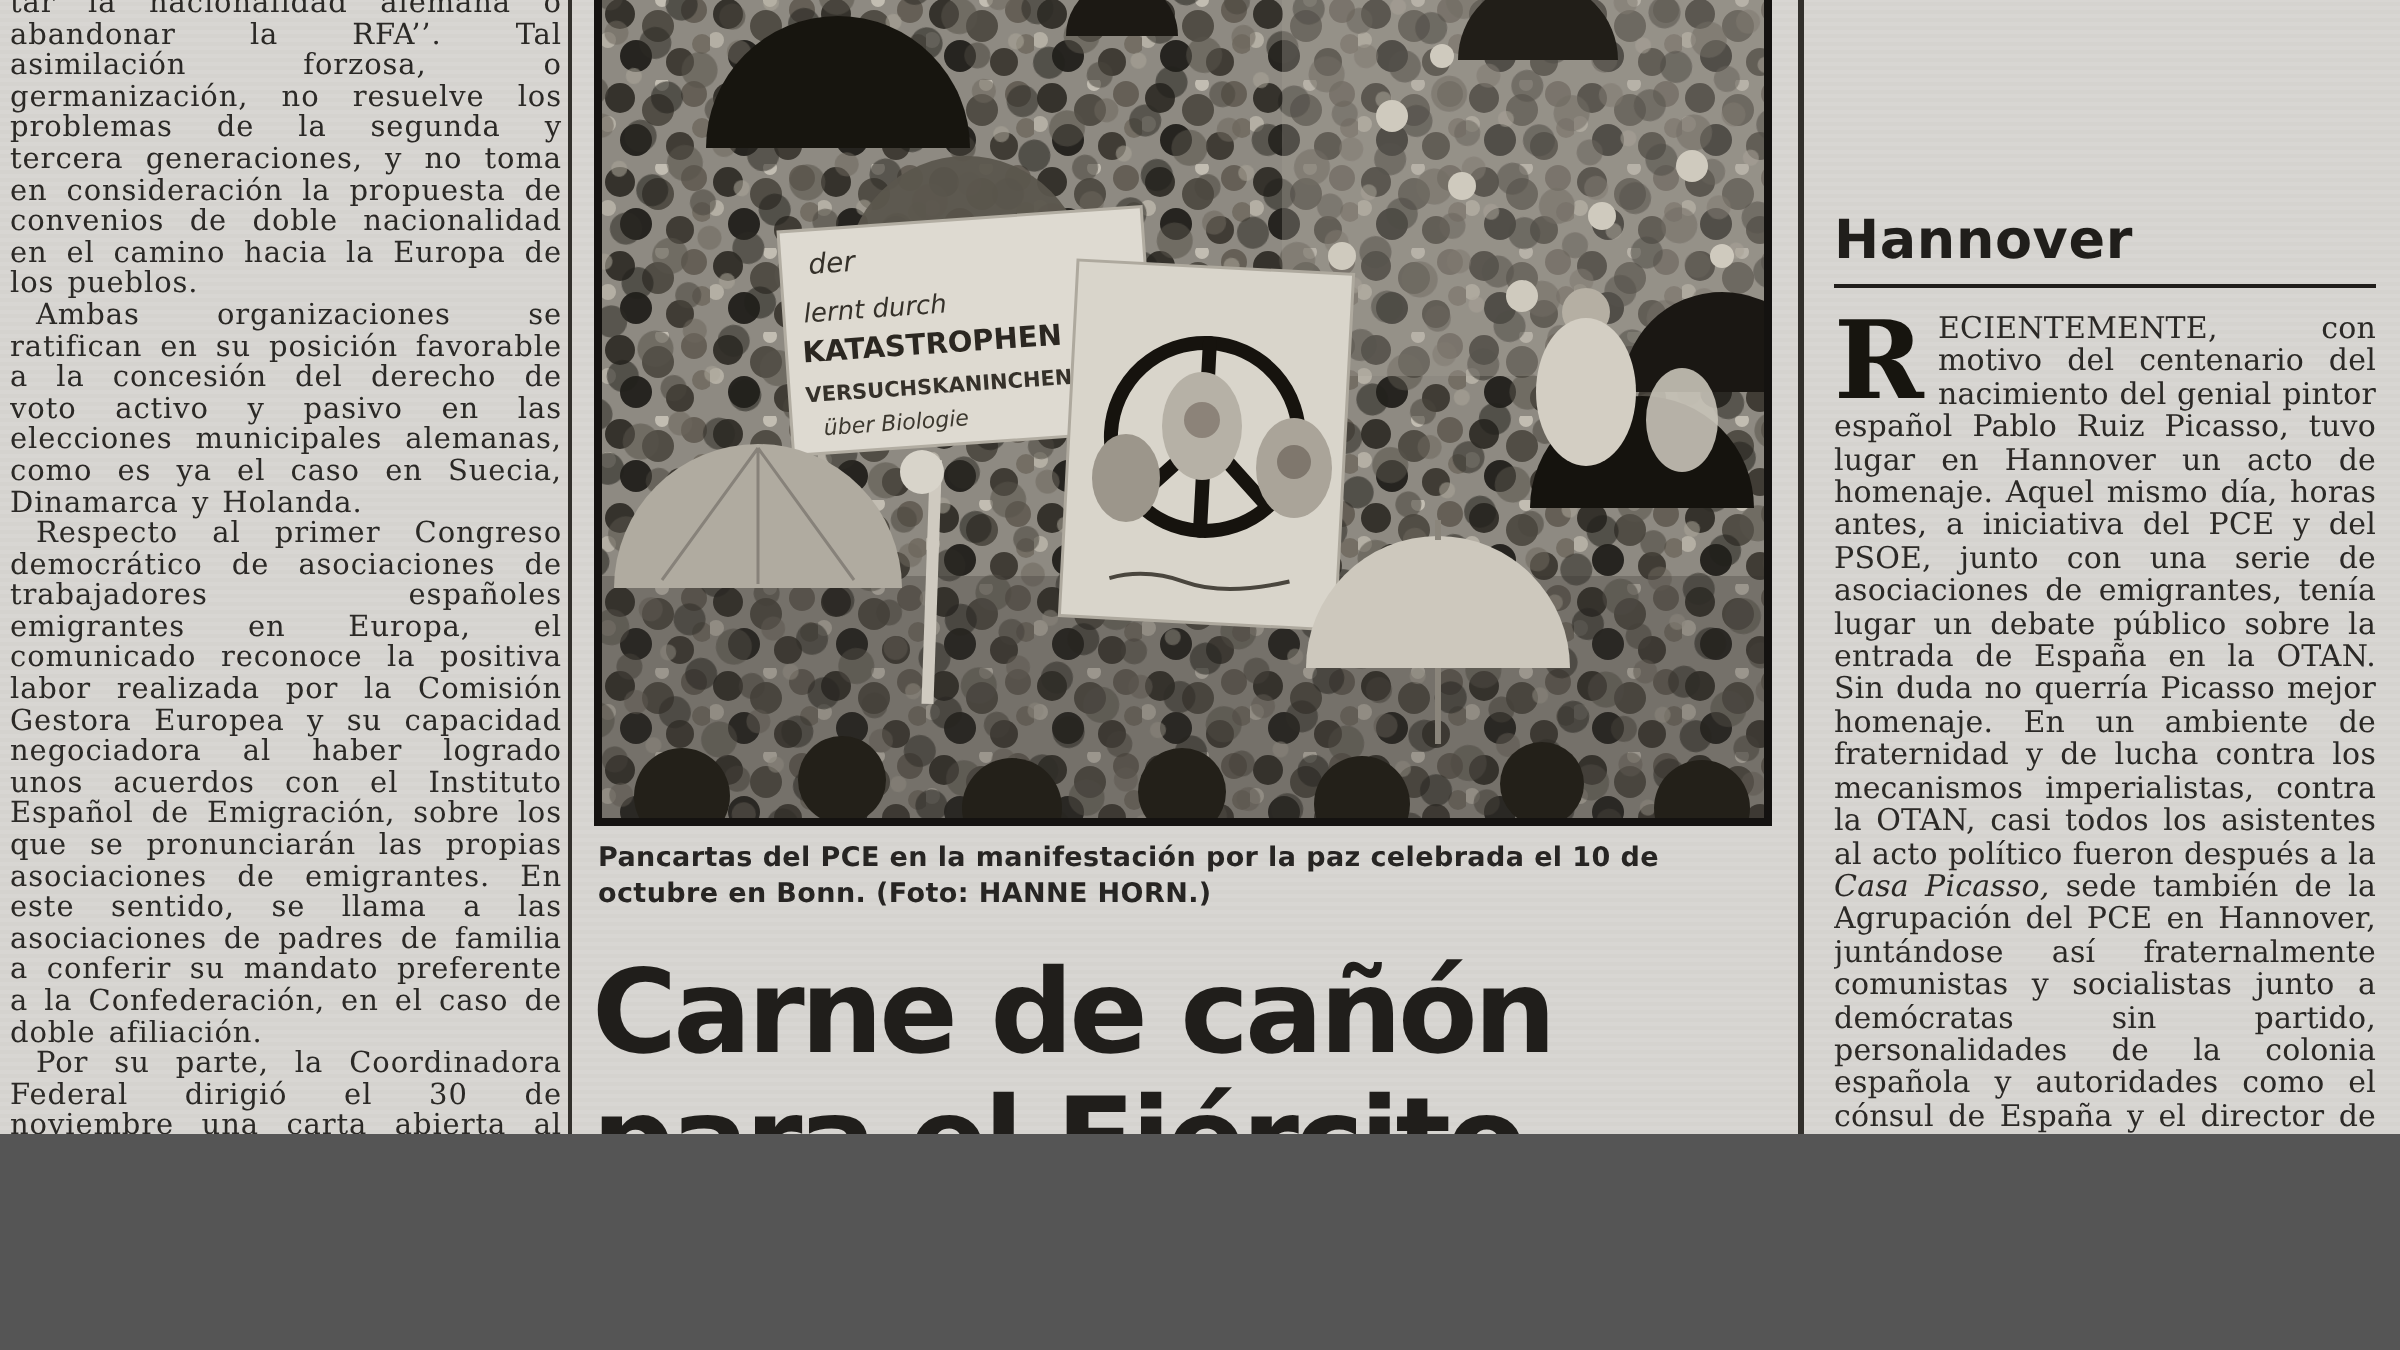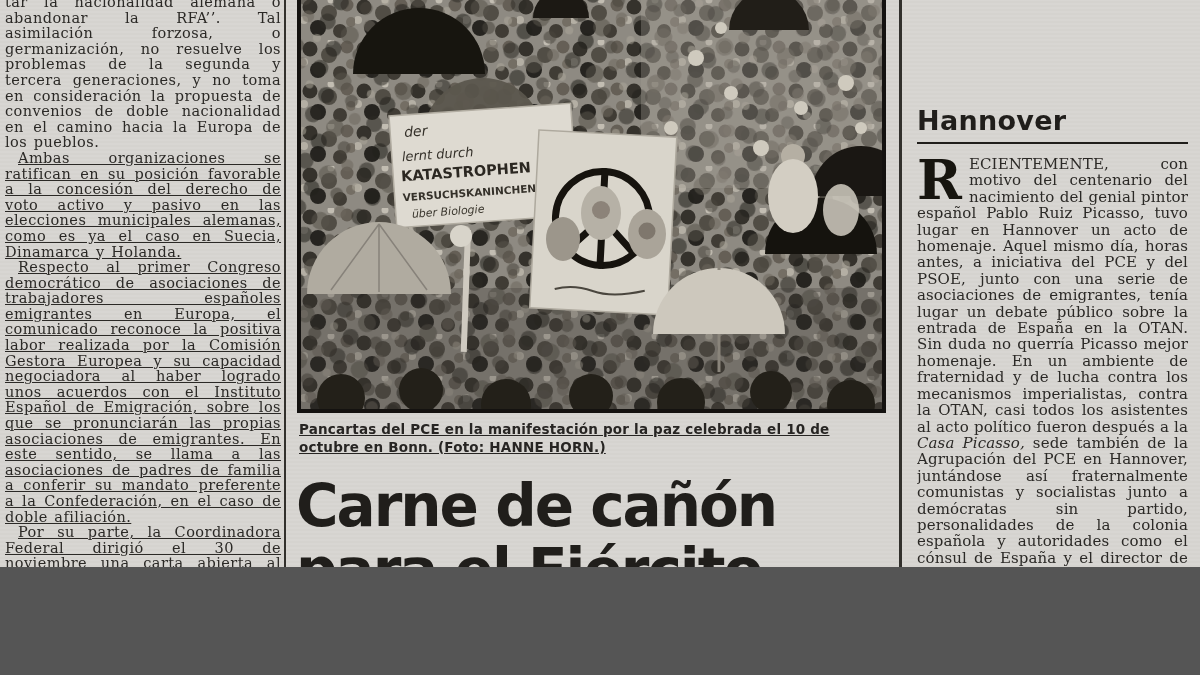--- a/index.html
+++ b/index.html
@@ -6,31 +6,31 @@
   .page{
     position:relative;width:1200px;height:567px;overflow:hidden;
     background:#d8d6d2;
     background-image:repeating-linear-gradient(0deg, rgba(0,0,0,0.015) 0 2px, rgba(255,255,255,0.012) 2px 4px);
     font-family:"DejaVu Serif", serif;color:#242220;
   }
   
   .col-left{position:absolute;left:5px;top:-5px;width:276px;height:692px;overflow:hidden;}
   .col-left p{margin:0;text-align:justify;font-size:14.5px;line-height:15.6px;
     letter-spacing:0.45px;word-spacing:1.5px;color:#2b2926;}
-  .col-left p.ind{text-indent:13px;text-decoration:underline;}
+  .col-left p.ind{text-indent:13px;}
   .vrule{position:absolute;top:0;height:675px;background:#32302c;}
   .rule-a{left:284px;width:2px;}
   .rule-b{left:899px;width:2.5px;}
   
   .photo{position:absolute;left:297px;top:-6px;width:589px;height:419px;
     border:4px solid #141210;box-sizing:border-box;background:#8f8b83;overflow:hidden;}
   .photo svg{display:block;width:100%;height:100%;}
   .caption{position:absolute;left:299px;top:421px;width:586px;
     font-family:"DejaVu Sans", sans-serif;font-weight:bold;font-size:13.5px;
-    line-height:17.5px;letter-spacing:0.2px;color:#272523;text-decoration:underline;}
+    line-height:17.5px;letter-spacing:0.2px;color:#272523;}
   
   .headline-mid{position:absolute;left:296px;top:474px;width:594px;
     font-family:"DejaVu Sans", sans-serif;font-weight:bold;color:#201e1b;
     font-size:58px;line-height:64px;letter-spacing:-2px;}
   .clipped-line{position:absolute;left:299px;top:657px;width:575px;height:9px;
     overflow:hidden;font-size:14px;line-height:17px;color:#45423d;}
   .clipped-cap{display:inline-block;width:22px;height:26px;background:#2b2824;
     margin-right:7px;vertical-align:top;}
   
   .col-right{position:absolute;left:917px;top:0;width:271px;height:675px;overflow:hidden;margin-top:45px;}

